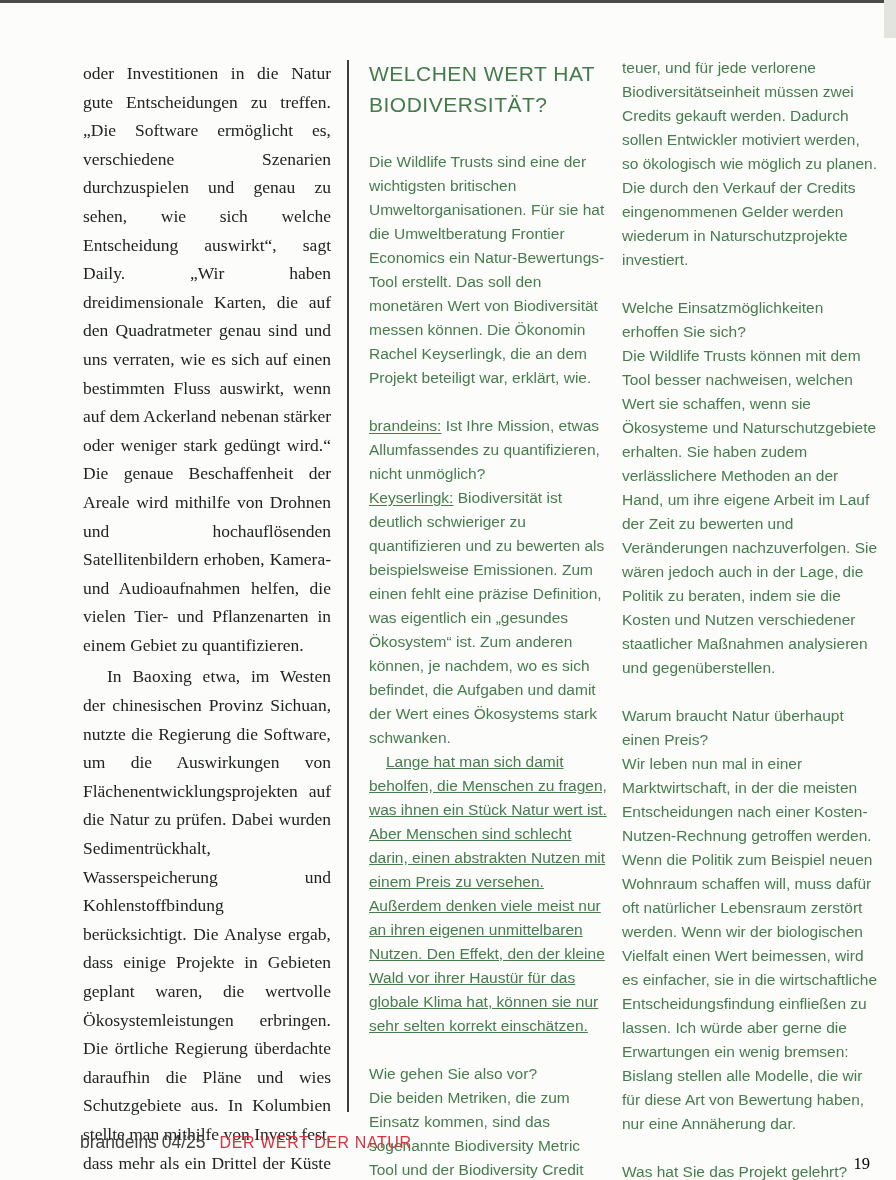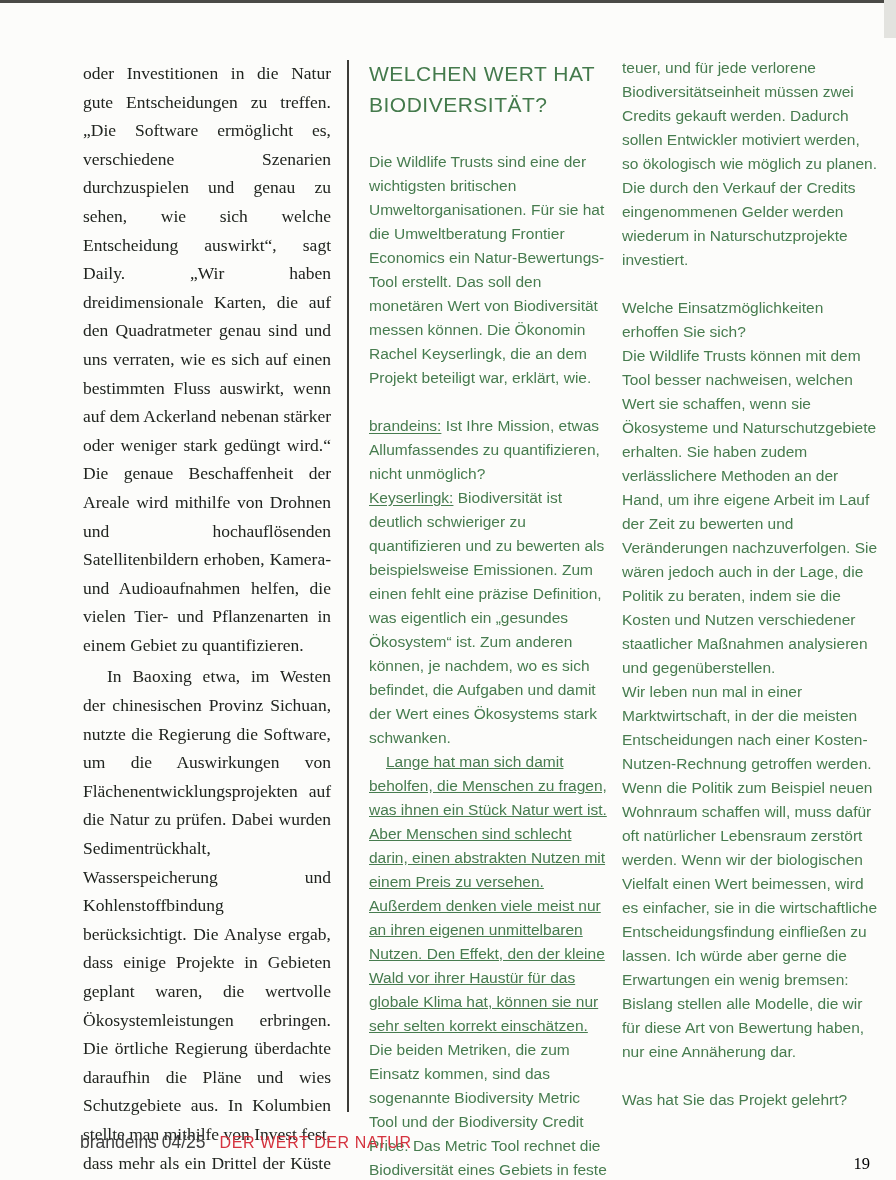--- a/index.html
+++ b/index.html
@@ -88,28 +88,30 @@
 </div>
 
 <div class="vrule"></div>
 
 <div class="col-mid green-col">
   <h1 class="headline">WELCHEN WERT HAT BIODIVERSITÄT?</h1>
   <p>Die Wildlife Trusts sind eine der wichtigsten britischen Umweltorganisationen. Für sie hat die Umweltberatung Frontier Economics ein Natur-Bewertungs-Tool erstellt. Das soll den monetären Wert von Biodiversität messen können. Die Ökonomin Rachel Keyserlingk, die an dem Projekt beteiligt war, erklärt, wie.</p>
   <p class="block-gap"><span class="speaker">brandeins:</span><span> Ist Ihre Mission, etwas Allumfassendes zu quantifizieren, nicht unmöglich?</span></p>
   <p><span class="speaker">Keyserlingk:</span><span> Biodiversität ist deutlich schwieriger zu quantifizieren und zu bewerten als beispielsweise Emissionen. Zum einen fehlt eine präzise Definition, was eigentlich ein „gesundes Ökosystem“ ist. Zum anderen können, je nachdem, wo es sich befindet, die Aufgaben und damit der Wert eines Ökosystems stark schwanken.</span></p>
   <p class="g-indent">Lange hat man sich damit beholfen, die Menschen zu fragen, was ihnen ein Stück Natur wert ist. Aber Menschen sind schlecht darin, einen abstrakten Nutzen mit einem Preis zu versehen. Außerdem denken viele meist nur an ihren eigenen unmittelbaren Nutzen. Den Effekt, den der kleine Wald vor ihrer Haustür für das globale Klima hat, können sie nur sehr selten korrekt einschätzen.</p>
+  <p class="block-gap">Wie gehen Sie also vor?</p>
   <p>Die beiden Metriken, die zum Einsatz kommen, sind das sogenannte Biodiversity Metric Tool und der Biodiversity Credit Price. Das Metric Tool rechnet die Biodiversität eines Gebiets in feste Einheiten um und berücksichtigt, wie groß und in welchem Zustand das Areal ist und wie wichtig es für den örtlichen Naturschutz ist.</p>
 
 </div>
 
 <div class="col-right green-col">
   <p>teuer, und für jede verlorene Biodiversitätseinheit müssen zwei Credits gekauft werden. Dadurch sollen Entwickler motiviert werden, so ökologisch wie möglich zu planen. Die durch den Verkauf der Credits eingenommenen Gelder werden wiederum in Naturschutzprojekte investiert.</p>
   <p class="block-gap">Welche Einsatzmöglichkeiten erhoffen Sie sich?</p>
   <p>Die Wildlife Trusts können mit dem Tool besser nachweisen, welchen Wert sie schaffen, wenn sie Ökosysteme und Naturschutzgebiete erhalten. Sie haben zudem verlässlichere Methoden an der Hand, um ihre eigene Arbeit im Lauf der Zeit zu bewerten und Veränderungen nachzuverfolgen. Sie wären jedoch auch in der Lage, die Politik zu beraten, indem sie die Kosten und Nutzen verschiedener staatlicher Maßnahmen analysieren und gegenüberstellen.</p>
+  <p class="block-gap">Warum braucht Natur überhaupt einen Preis?</p>
   <p>Wir leben nun mal in einer Marktwirtschaft, in der die meisten Entscheidungen nach einer Kosten-Nutzen-Rechnung getroffen werden. Wenn die Politik zum Beispiel neuen Wohnraum schaffen will, muss dafür oft natürlicher Lebensraum zerstört werden. Wenn wir der biologischen Vielfalt einen Wert beimessen, wird es einfacher, sie in die wirtschaftliche Entscheidungsfindung einfließen zu lassen. Ich würde aber gerne die Erwartungen ein wenig bremsen: Bislang stellen alle Modelle, die wir für diese Art von Bewertung haben, nur eine Annäherung dar.</p>
   <p class="block-gap">Was hat Sie das Projekt gelehrt?</p>
 
 </div>
 
 <div class="footer">
   <span class="mag">brandeins 04/25</span><span class="section">DER WERT DER NATUR</span>
   <span class="pageno">19</span>
 </div>
 

